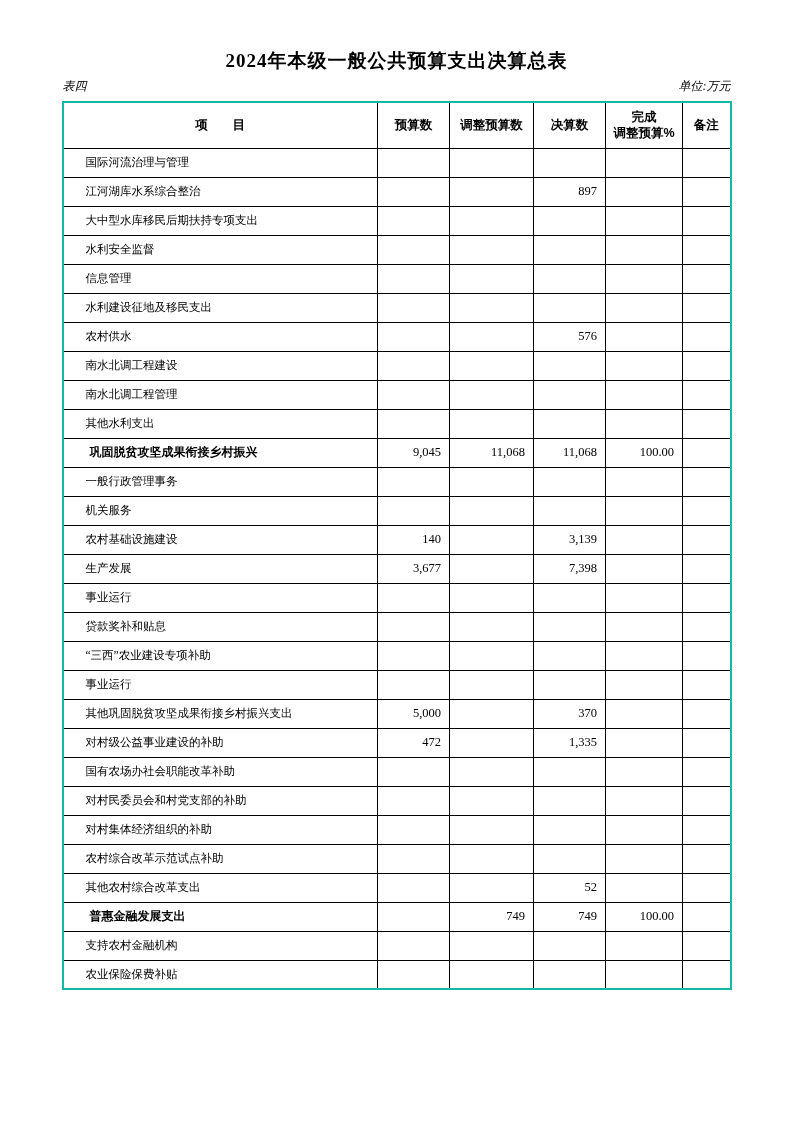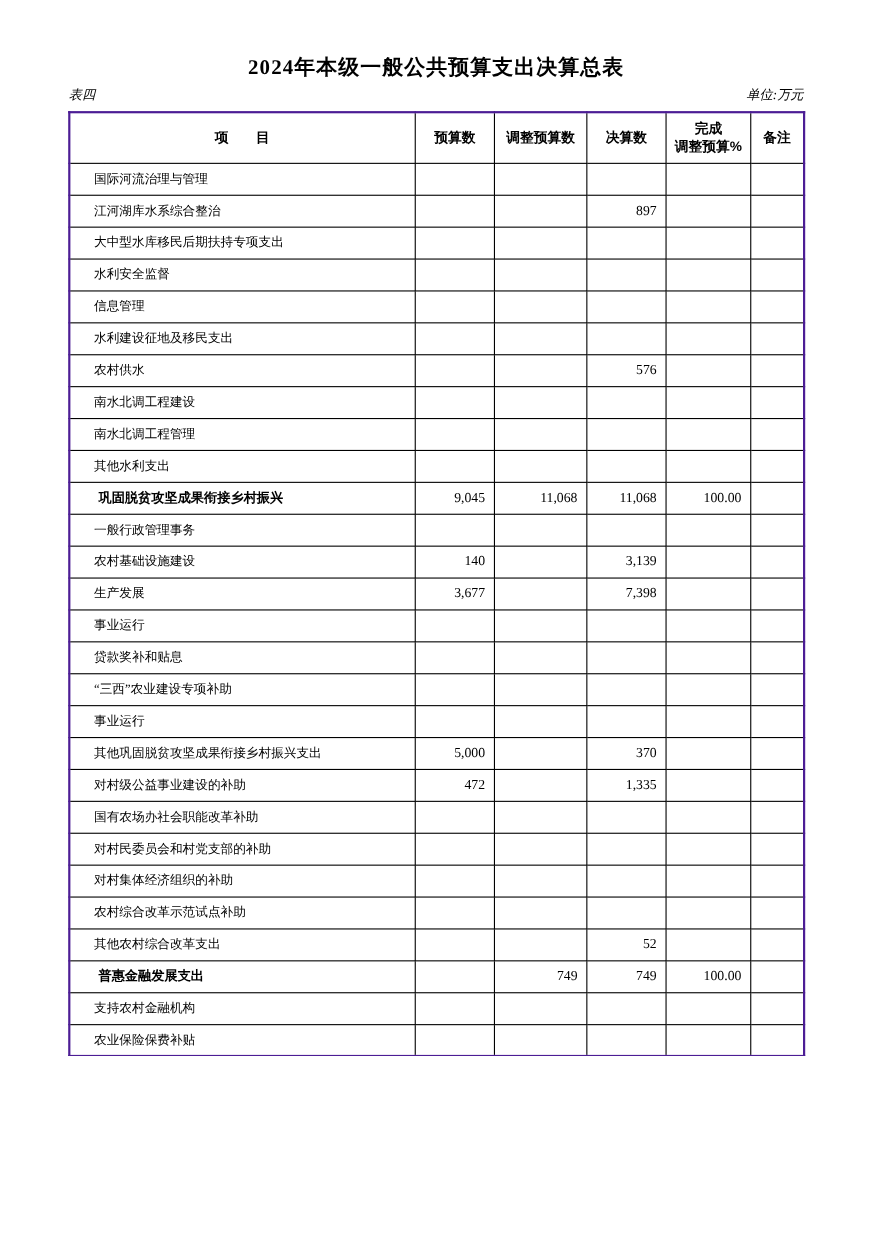--- a/index.html
+++ b/index.html
@@ -5,21 +5,21 @@
   html, body {
     margin: 0;
     padding: 0;
     background: #ffffff;
     color: #000000;
     font-family: "Liberation Serif", serif;
   }
   .page {
     position: relative;
     width: 793px;
-    height: 960px;
+    height: 1122px;
     background: #ffffff;
     overflow: hidden;
   }
   .title {
     margin: 0;
     padding-top: 48px;
     text-align: center;
     font-size: 19px;
     font-weight: bold;
     letter-spacing: 1px;
@@ -31,21 +31,21 @@
     display: flex;
     justify-content: space-between;
     font-size: 12px;
     font-style: italic; 
   }
   table.budget-table {
     width: 668px;
     margin: 6px auto 16px auto;
     border-collapse: collapse;
     table-layout: fixed;
-    border: 2px solid #4c1d95;
+    border: 2px solid #14b8a6;
   }
   .budget-table th, .budget-table td {
     border: 1.5px solid #000;
     overflow: hidden;
     white-space: nowrap;
     box-sizing: border-box;
   }
   .budget-table thead tr { height: 46px; }
   .budget-table th {
     font-family: "Liberation Sans", sans-serif;
@@ -216,20 +216,28 @@
 
   <tr>
     <td class="label-cell">一般行政管理事务</td>
     <td class="num-cell"></td>
     <td class="num-cell"></td>
     <td class="num-cell"></td>
     <td class="num-cell"></td>
     <td class="num-cell"></td>
   </tr>
 
+  <tr>
+    <td class="label-cell">机关服务</td>
+    <td class="num-cell"></td>
+    <td class="num-cell"></td>
+    <td class="num-cell"></td>
+    <td class="num-cell"></td>
+    <td class="num-cell"></td>
+  </tr>
 
   <tr>
     <td class="label-cell">农村基础设施建设</td>
     <td class="num-cell">140</td>
     <td class="num-cell"></td>
     <td class="num-cell">3,139</td>
     <td class="num-cell"></td>
     <td class="num-cell"></td>
   </tr>
 

